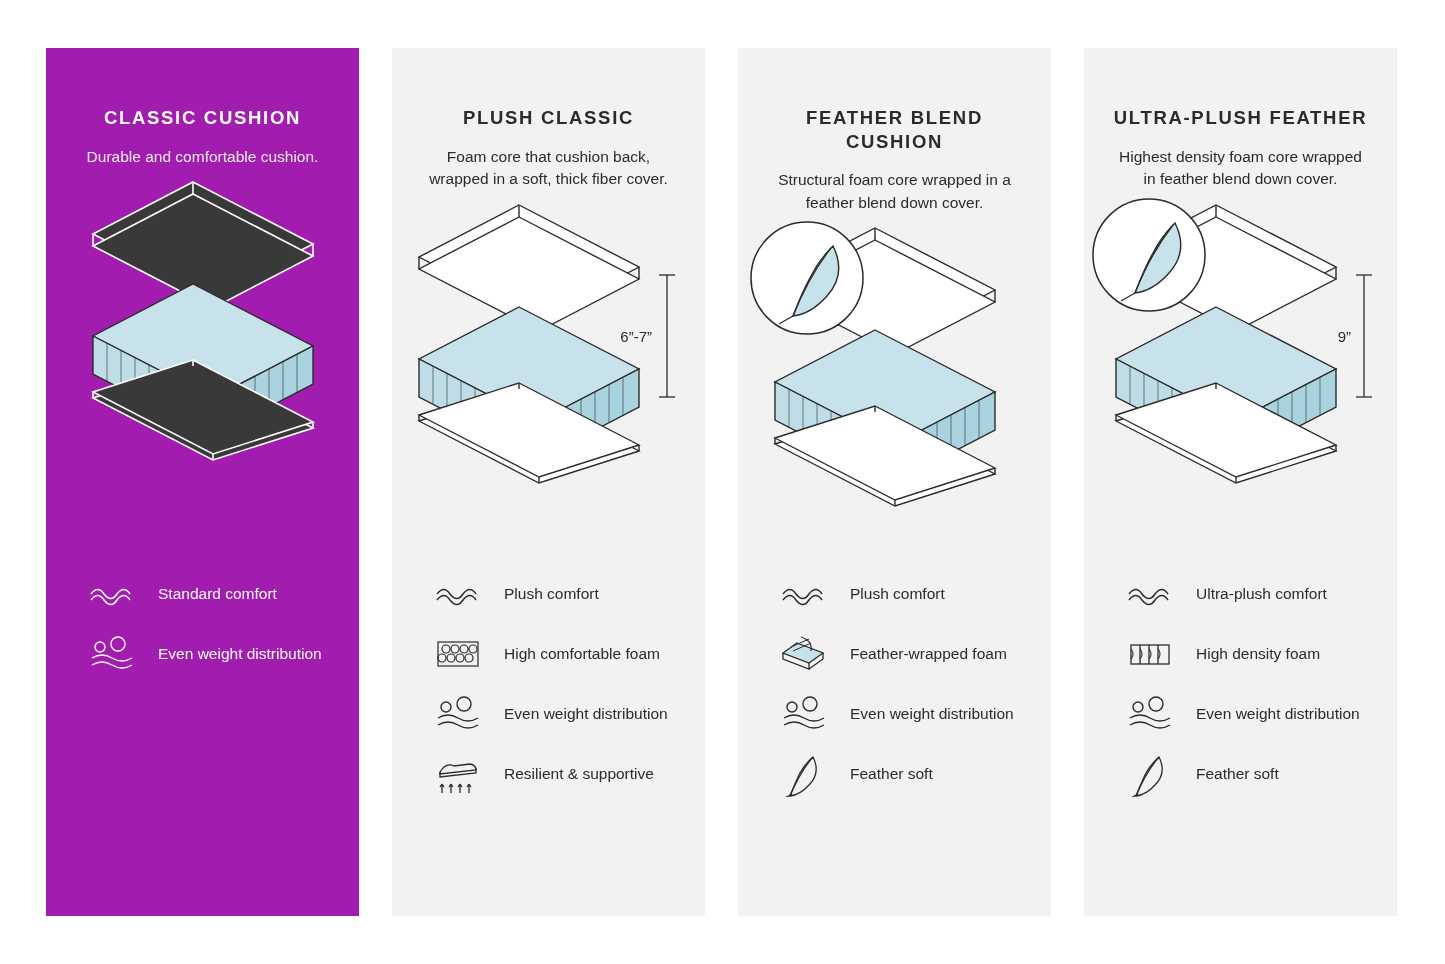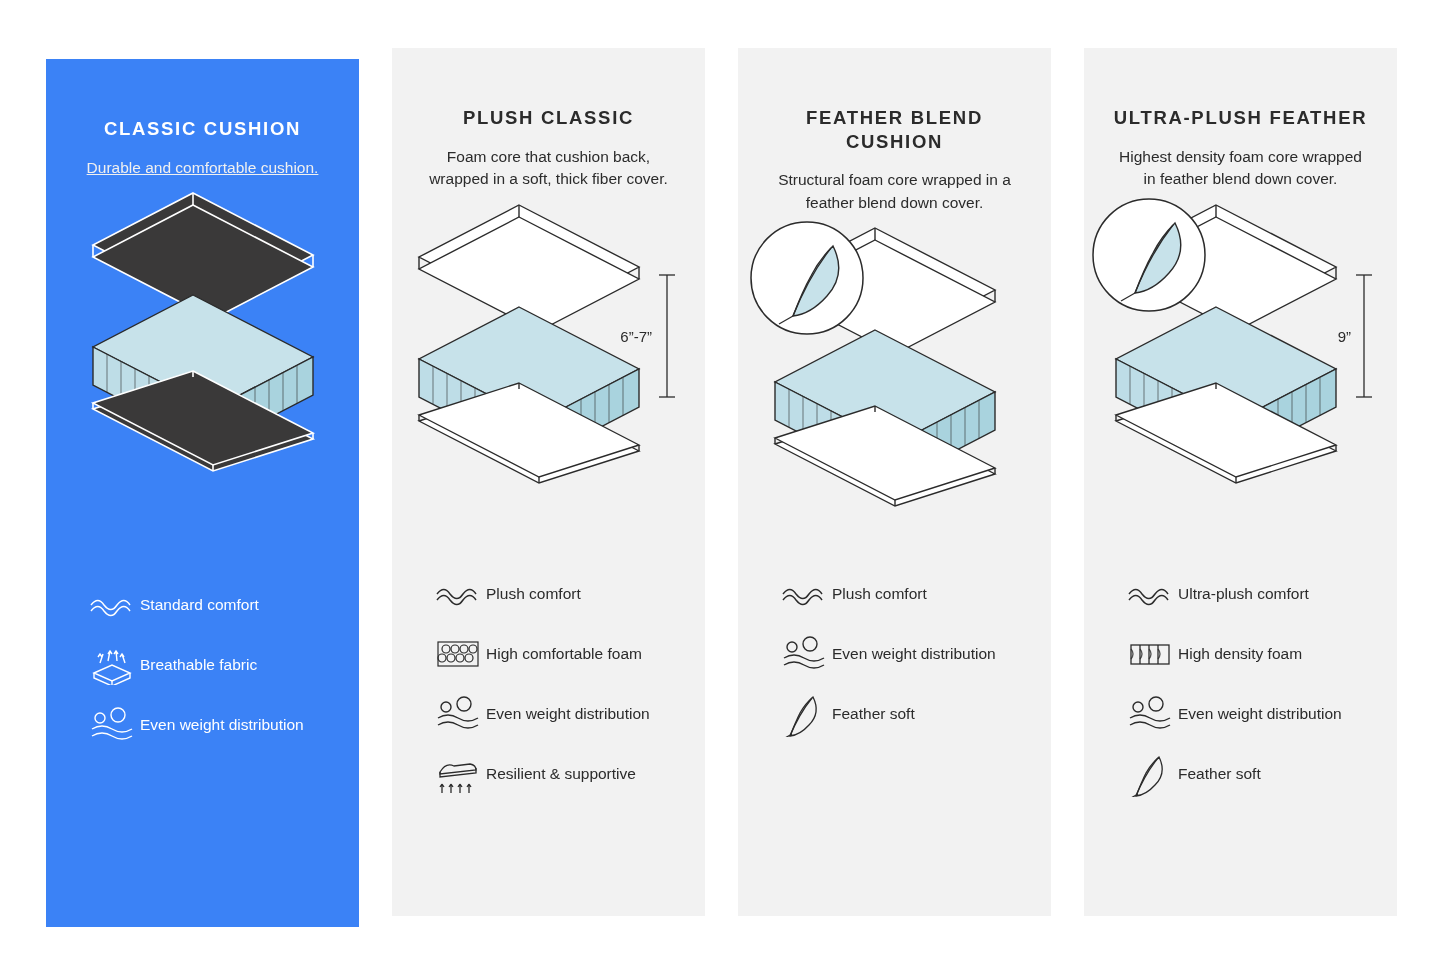--- a/index.html
+++ b/index.html
@@ -27,23 +27,22 @@
   }
   .card {
     width: 313px;
     height: 868px;
     box-sizing: border-box;
     position: relative;
     background: #f2f2f2;
     padding: 0;
   }
   .card.dark {
-    background: #3b82f6;
+    background: #a21caf;
     color: #ffffff;
-    margin-top: 11px;
   }
   .card-title {
     text-align: center;
     font-size: 18.5px;
     font-weight: bold;
     letter-spacing: 1.7px;
     color: #2b2b2b;
     margin: 0;
     padding: 58px 22px 0 22px;
     line-height: 1.28;
@@ -54,21 +53,20 @@
   .card-desc {
     text-align: center;
     font-size: 15.5px;
     line-height: 1.45;
     color: #2b2b2b;
     margin: 0;
     padding: 16px 28px 0 28px;
   }
   .card.dark .card-desc {
     color: #f0f0f0;
-    text-decoration: underline;
   }
   .diagram {
     position: relative;
     height: 300px;
     margin-top: 6px;
   }
   .diagram svg {
     display: block;
     margin: 0 auto;
   }
@@ -76,20 +74,21 @@
     position: absolute;
     left: 0;
     right: 0;
     top: 516px;
     padding: 0 32px 0 38px;
     box-sizing: border-box;
   }
   .feature {
     display: flex;
     align-items: center;
+    gap: 18px;
     min-height: 60px;
   }
   .feature .icon {
     width: 56px;
     min-width: 56px;
     height: 44px;
     display: flex;
     align-items: center;
     justify-content: center;
   }
@@ -169,36 +168,20 @@
                 <path d="M4 13 q7 -9 13 0 q7 9 13 0 q7 -9 13 0" stroke="#ffffff" stroke-width="1.5" fill="none"></path>
                 <path d="M4 19 q7 -9 13 0 q7 9 13 0 q7 -9 13 0" stroke="#ffffff" stroke-width="1.5" fill="none"></path>
               </svg>
           </span>
           <span class="label">Standard comfort</span>
         </div>
         <div class="feature">
           <span class="icon">
             <svg width="52" height="40" viewBox="0 0 52 40">
               <g stroke="#ffffff" stroke-width="1.4" fill="none">
-                <path d="M8 28 l18 -8 l18 8 l-18 8 z"></path>
-                <path d="M8 28 v5 l18 8 v-5"></path>
-                  <path d="M44 28 v5 l-18 8"></path>
-                <path d="M14 18 l3 -9 M14 9 l0 0 M12 12 l2 -3 l2 3"></path>
-                <path d="M22 16 l2 -10 M22 9 l2 -3 l2 3"></path>
-                <path d="M31 16 l-1 -10 M28 9 l2 -3 l2 3"></path>
-                <path d="M39 18 l-3 -9 M34 12 l2 -3 l2 3"></path>
-              </g>
-            </svg>
-          </span>
-          <span class="label">Breathable fabric</span>
-        </div>
-        <div class="feature">
-          <span class="icon">
-            <svg width="52" height="40" viewBox="0 0 52 40">
-              <g stroke="#ffffff" stroke-width="1.4" fill="none">
                 <circle cx="14" cy="13" r="5"></circle>
                 <circle cx="32" cy="10" r="7"></circle>
                 <path d="M6 24 q10 -6 20 0 q10 6 20 0"></path>
                 <path d="M6 31 q10 -6 20 0 q10 6 20 0"></path>
               </g>
             </svg>
           </span>
           <span class="label">Even weight distribution</span>
         </div>
       </div>
@@ -372,20 +355,34 @@
           <span class="icon">
             <svg width="50" height="26" viewBox="0 0 50 26">
                 <path d="M4 13 q7 -9 13 0 q7 9 13 0 q7 -9 13 0" stroke="#2b2b2b" stroke-width="1.5" fill="none"></path>
                 <path d="M4 19 q7 -9 13 0 q7 9 13 0 q7 -9 13 0" stroke="#2b2b2b" stroke-width="1.5" fill="none"></path>
               </svg>
           </span>
           <span class="label">Plush comfort</span>
         </div>
         <div class="feature">
           <span class="icon">
+            <svg width="54" height="42" viewBox="0 0 54 42">
+              <g stroke="#2b2b2b" stroke-width="1.3" fill="none">
+                <polygon points="20,10 46,20 32,30 6,20" fill="#c7e2ea"></polygon>
+                <path d="M6 20 v6 l26 10 v-6"></path>
+                  <path d="M46 20 v6 l-14 10"></path>
+                <path d="M24 4 q12 4 10 14" stroke-width="1.2"></path>
+                <path d="M14 14 l18 -8 M16 18 l18 -8" stroke-width="1"></path>
+              </g>
+            </svg>
+          </span>
+          <span class="label">Feather-wrapped foam</span>
+        </div>
+        <div class="feature">
+          <span class="icon">
             <svg width="52" height="40" viewBox="0 0 52 40">
               <g stroke="#2b2b2b" stroke-width="1.4" fill="none">
                 <circle cx="14" cy="13" r="5"></circle>
                 <circle cx="32" cy="10" r="7"></circle>
                 <path d="M6 24 q10 -6 20 0 q10 6 20 0"></path>
                 <path d="M6 31 q10 -6 20 0 q10 6 20 0"></path>
               </g>
             </svg>
           </span>
           <span class="label">Even weight distribution</span>

